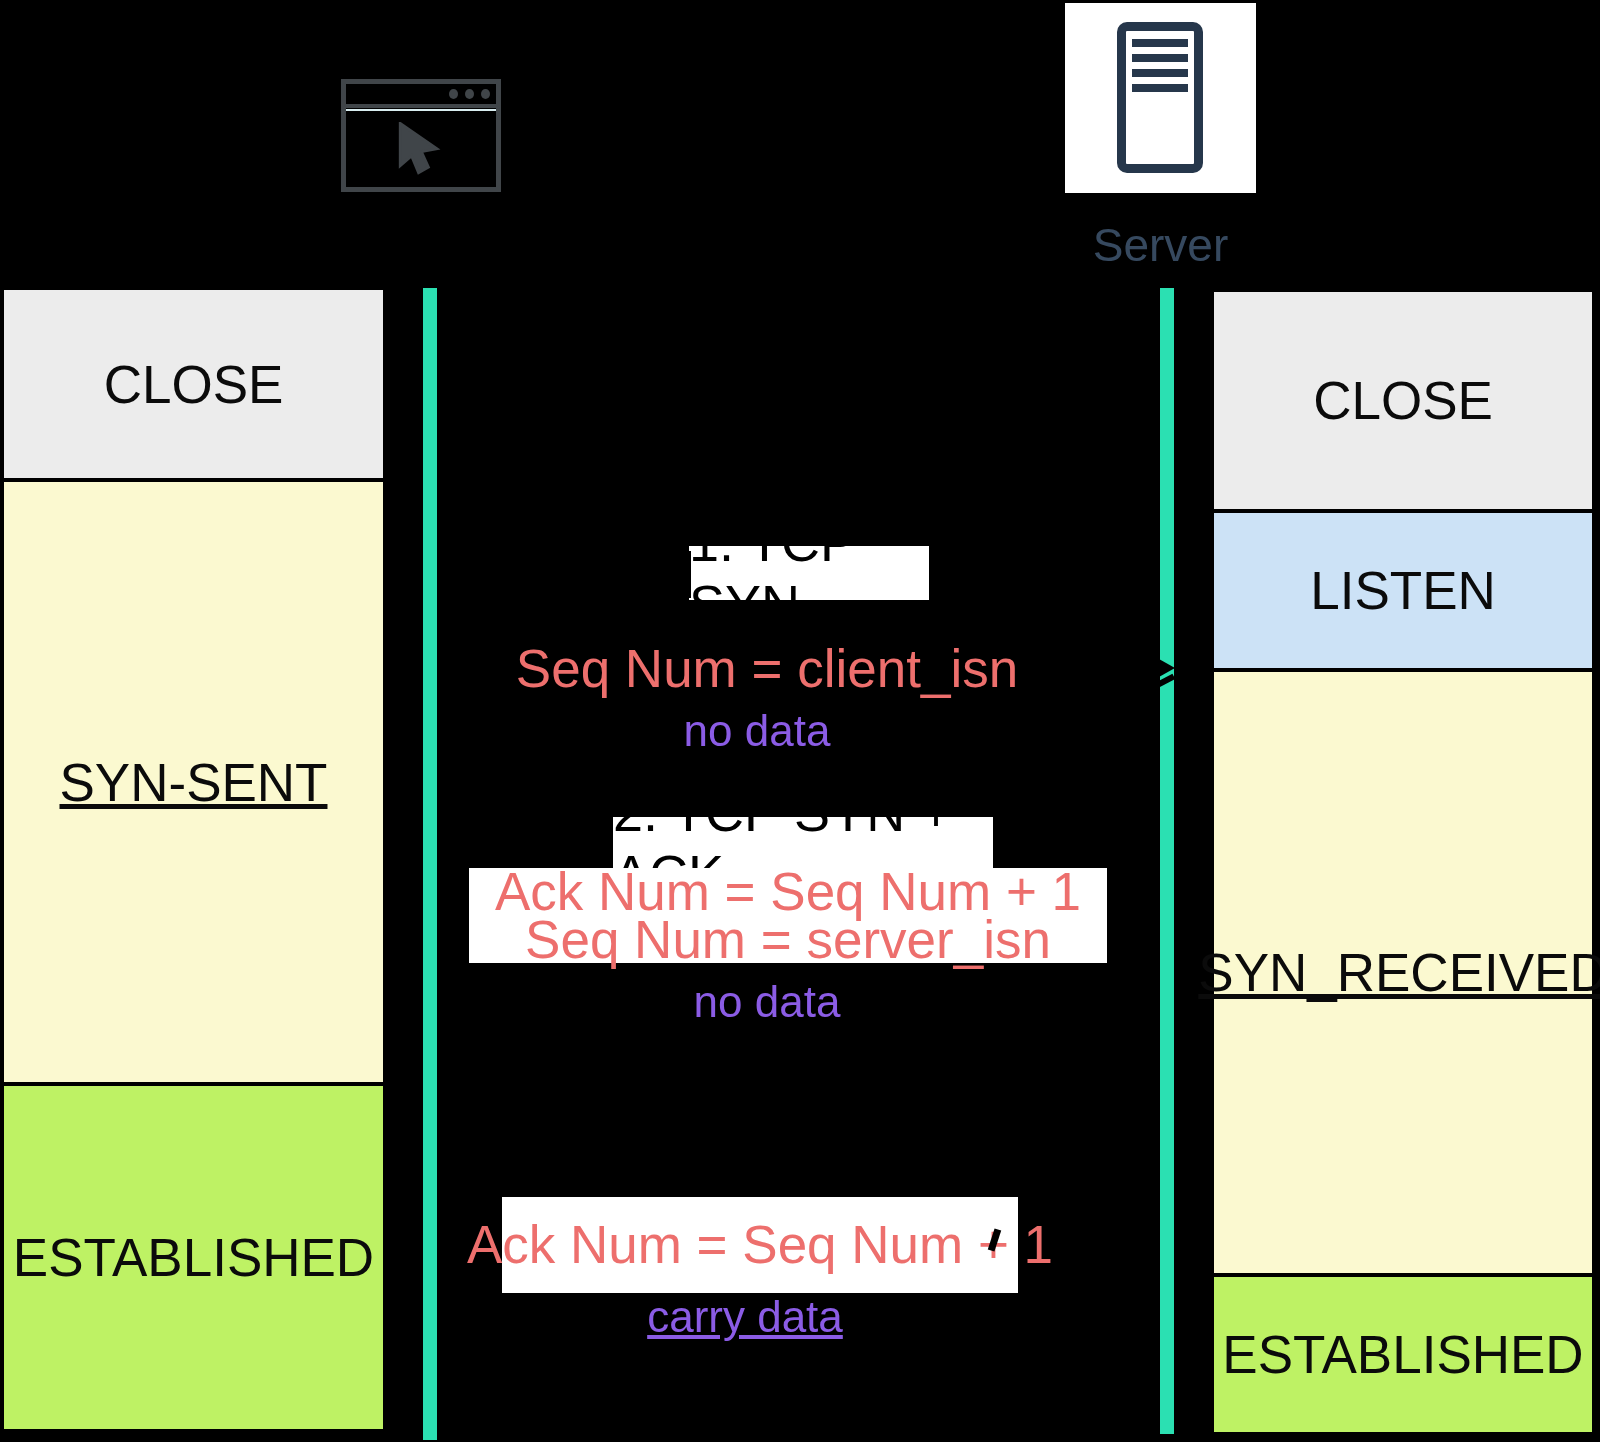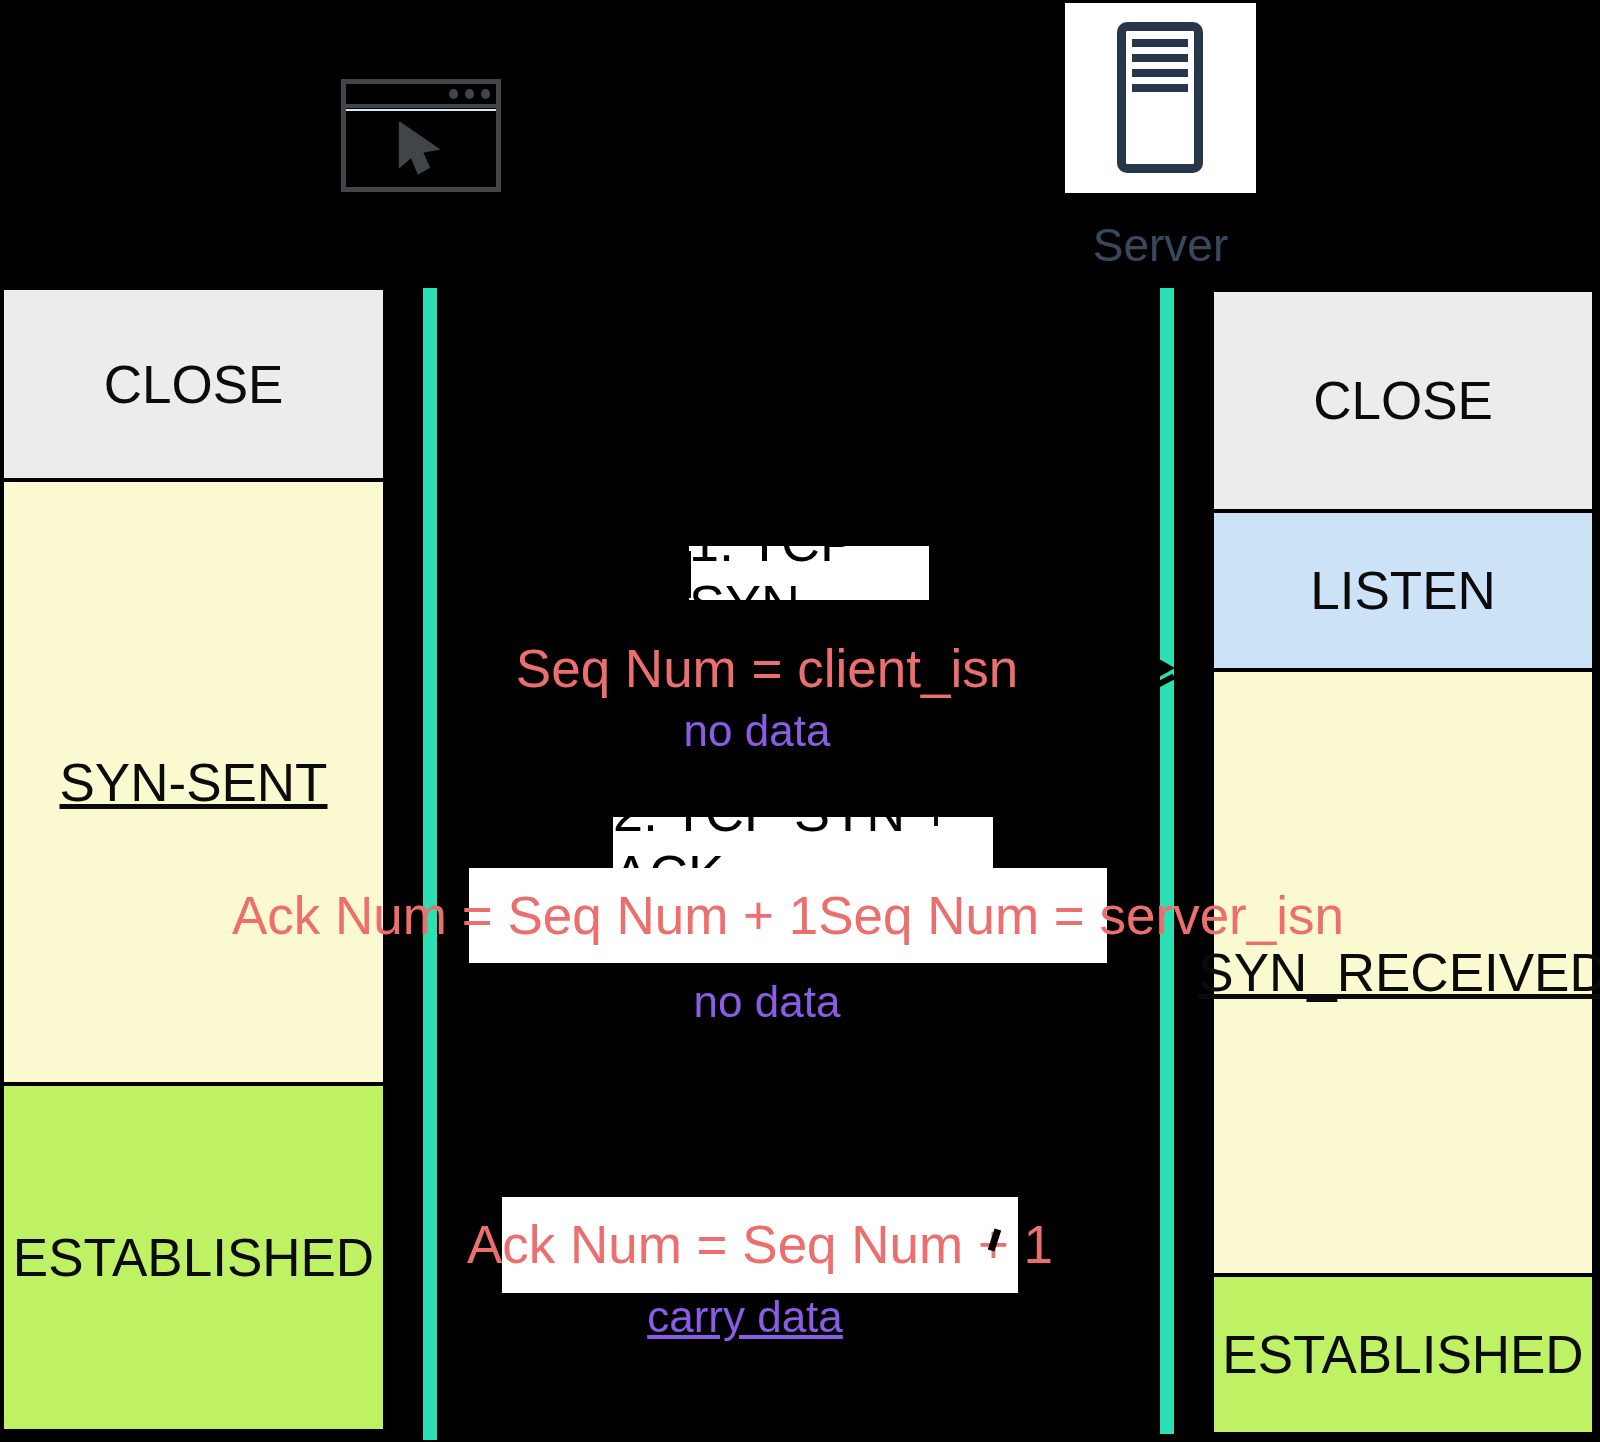--- a/index.html
+++ b/index.html
@@ -33,21 +33,21 @@
          font-size:53px;color:#0b0b0b;white-space:nowrap;}
   .col-left{left:2px;width:383px;}
   .col-right{left:1212px;width:382px;}
   .bg-gray{background:#ECECEC;}
   .bg-yellow{background:#FBF9D0;text-decoration:underline;}
   .bg-green{background:#bef264;}
   .bg-blue{background:#CCE2F6;}
 
   
   .msg-title{background:#ffffff;color:#000;display:flex;align-items:center;justify-content:center;font-size:54px;}
-  .msg-box{background:#ffffff;display:flex;align-items:center;justify-content:center;}
+  .msg-box{background:#ffffff;display:flex;flex-direction:column;align-items:center;justify-content:center;}
   .red{color:#ED6F6D;font-size:53px;line-height:48px;white-space:nowrap;}
   .purple{color:#8B5CE5;font-size:44px;text-align:center;white-space:nowrap;}
 
   
   .frag{background:#000;}
   .frag-arrowhead{width:0;height:0;border-left:16px solid #000;border-top:9px solid transparent;border-bottom:9px solid transparent;background:none;}
 </style>
 </head>
 <body>
 

